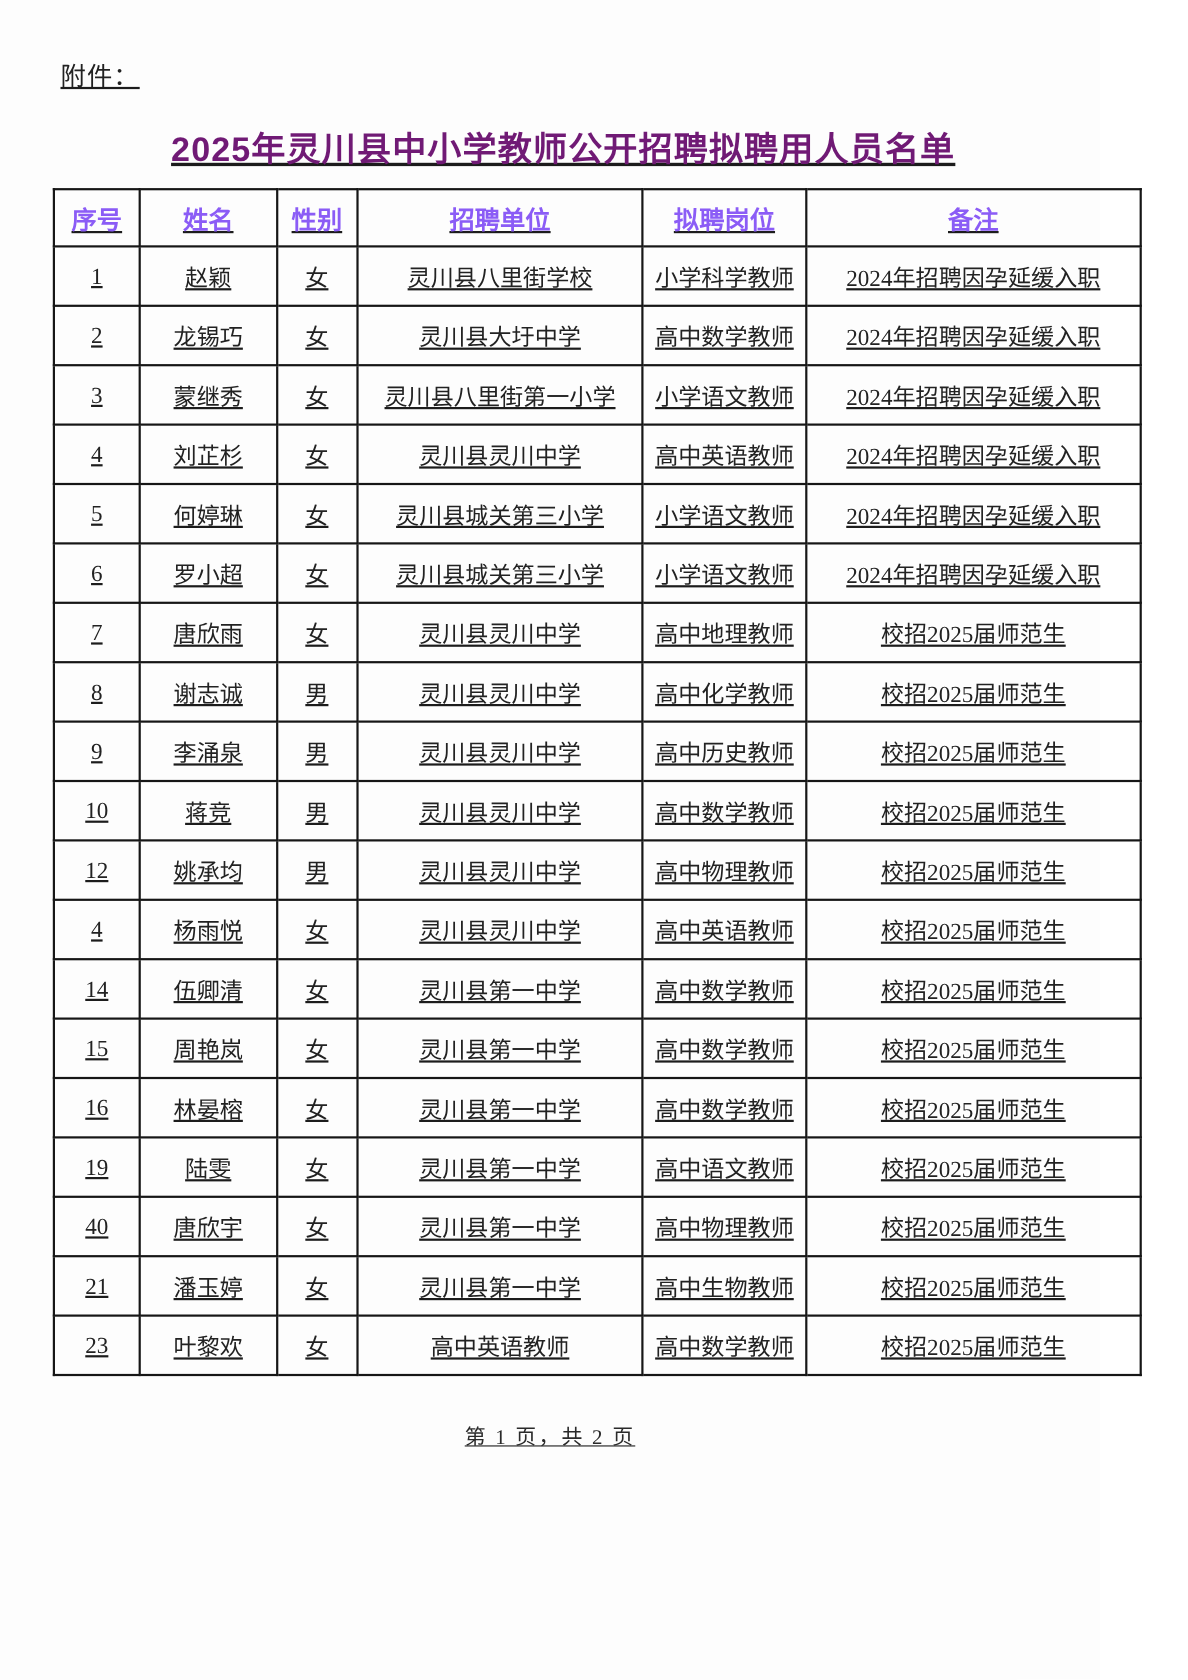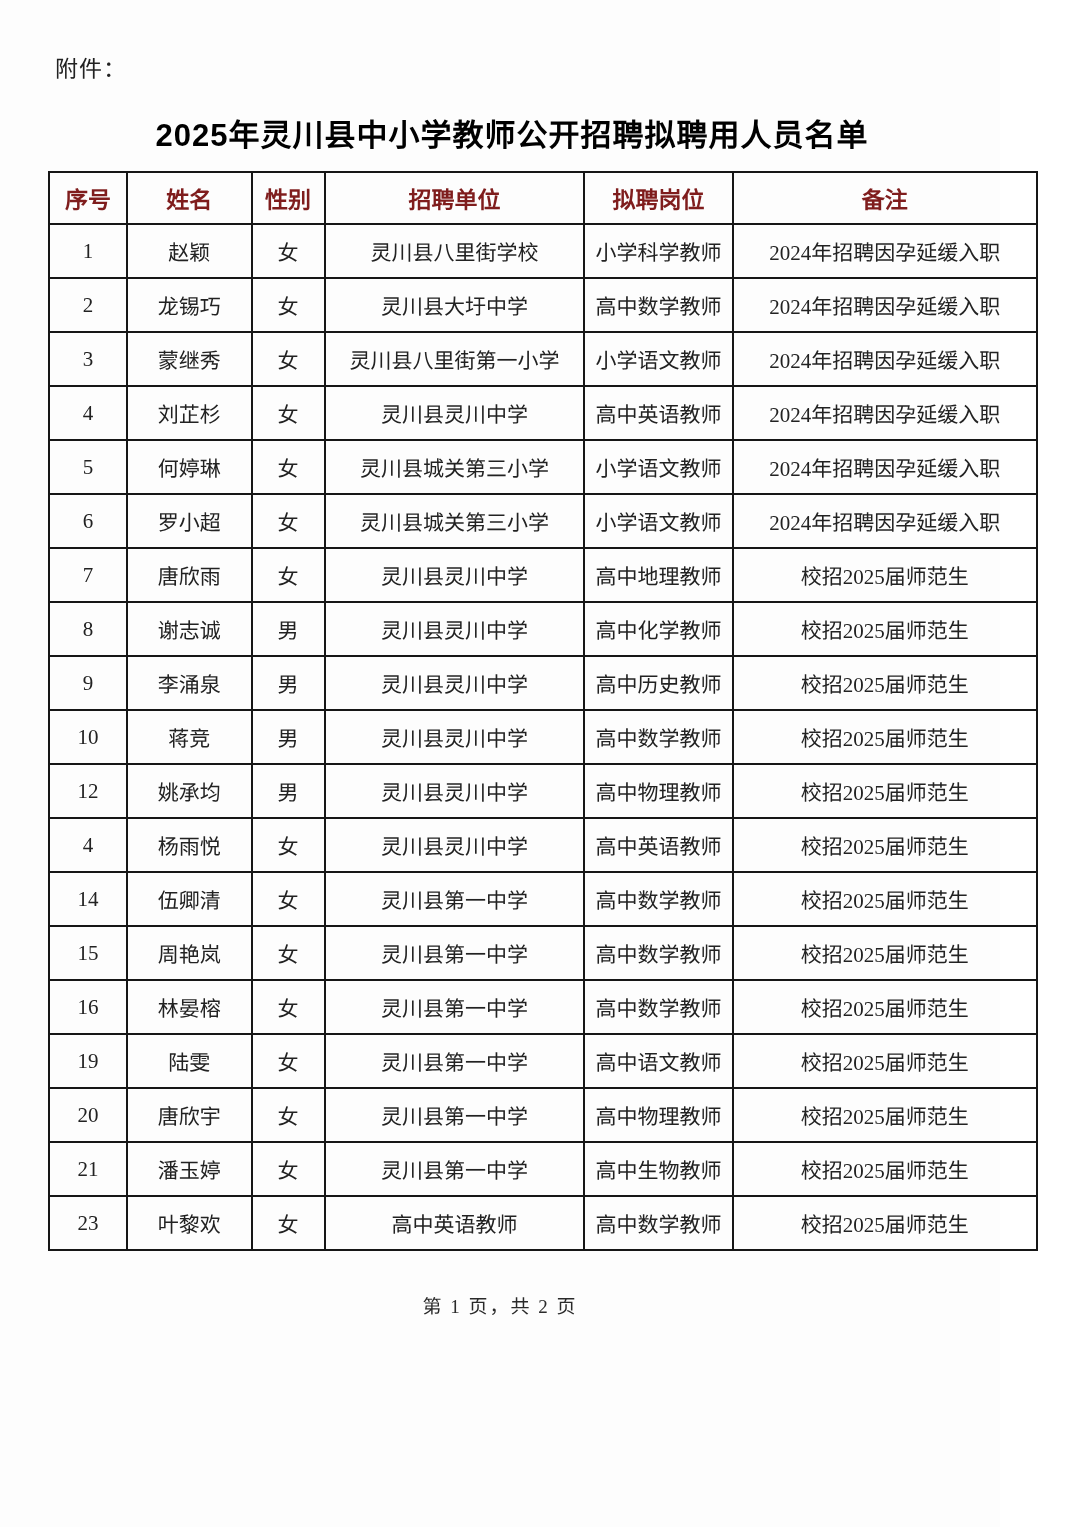--- a/index.html
+++ b/index.html
@@ -12,35 +12,36 @@
     font-family: "Liberation Serif", "DejaVu Serif", serif;
     color: #1c1c1c;
     position: relative;
     overflow: hidden;
   }
   .page {
     width: 1000px;
     height: 1527px;
     padding-top: 50px;
     background: #fdfdfd;
+    text-decoration: underline;
   }
   .attachment-label {
     margin-left: 55px;
     font-size: 23px;
     letter-spacing: 1px;
     color: #222;
   }
   .doc-title {
     margin-top: 26px;
     text-align: center;
     font-family: "Liberation Sans", "DejaVu Sans", sans-serif;
     font-weight: 700;
     font-size: 31px;
     letter-spacing: 1px;
-    color: #000000;
+    color: #701a75;
     padding-left: 24px;
   }
   table.roster {
     margin: 16px 42px 0 48px;
     width: 990px;
     border-collapse: collapse;
     table-layout: fixed;
   }
   table.roster th,
   table.roster td {
@@ -48,21 +49,21 @@
     text-align: center;
     vertical-align: middle;
     padding: 2px 4px;
     overflow: hidden;
     white-space: nowrap;
   }
   table.roster th {
     height: 52px;
     font-size: 23px;
     font-weight: 700;
-    color: #7f1d1d;
+    color: #8b5cf6;
   }
   table.roster td {
     height: 54px;
     font-size: 21px;
     color: #222;
   }
   .page-footer {
     margin-top: 40px;
     text-align: center;
     font-size: 19px;
@@ -221,21 +222,21 @@
         </tr>
         <tr>
           <td>19</td>
           <td>陆雯</td>
           <td>女</td>
           <td>灵川县第一中学</td>
           <td>高中语文教师</td>
           <td>校招2025届师范生</td>
         </tr>
         <tr>
-          <td>20</td>
+          <td>40</td>
           <td>唐欣宇</td>
           <td>女</td>
           <td>灵川县第一中学</td>
           <td>高中物理教师</td>
           <td>校招2025届师范生</td>
         </tr>
         <tr>
           <td>21</td>
           <td>潘玉婷</td>
           <td>女</td>

